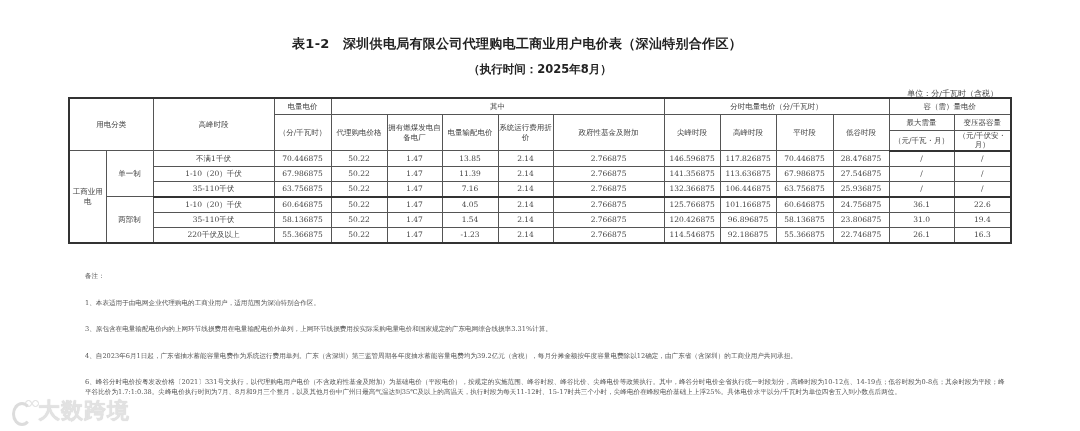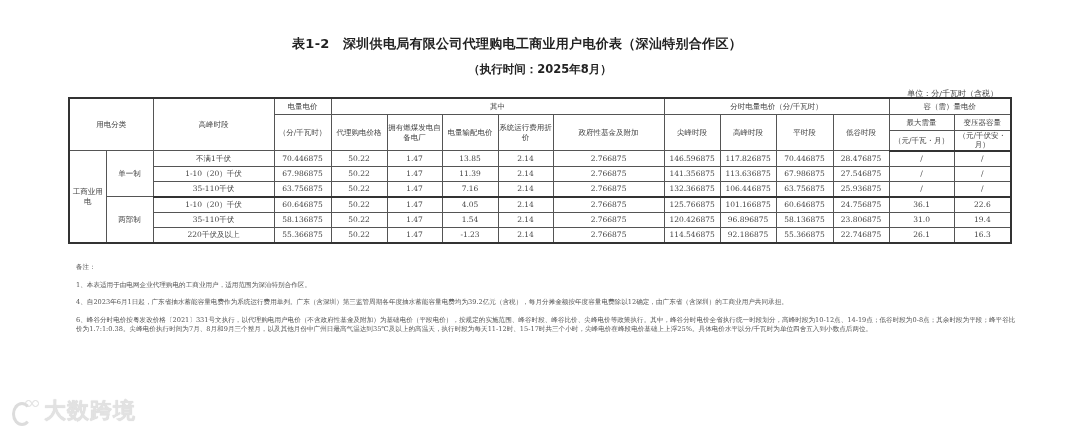--- a/index.html
+++ b/index.html
@@ -37,28 +37,28 @@
   table.price { border: 2px solid #333; }
   table.price tr.hdr1 td { height: 15px; }
   table.price tr.hdr2 td { height: 15px; }
   table.price tr.hdr3 td { height: 15px; }
   table.price tr.row td { height: 14px; }
   table.price tr.group-end td { border-bottom: 2px solid #333; }
   .notes {
     position: absolute; left: 68px; top: 255px; width: 960px;
     font-size: 6.6px; line-height: 9.6px; color: #555;
   }
-  .notes p { margin: 8px; }
+  .notes p { margin: 17px; }
   .watermark {
     position: absolute; left: 12px; top: 396px;
     font-family: "DejaVu Sans", "Liberation Sans", sans-serif;
     font-size: 22px; font-weight: bold; color: #e2e2e2;
     letter-spacing: 1px;
     text-shadow: 0 0 1px #cfcfcf;
-    display: flex; align-items: center; gap: 6px;
+    display: flex; align-items: center; 
   }
   .wm-logo {
     width: 26px; height: 22px; position: relative; display: inline-block;
   }
   .wm-logo .c1 {
     position: absolute; left: 0; top: 2px; width: 14px; height: 18px;
     border: 3px solid #dcdcdc; border-right-color: transparent; border-radius: 50%;
   }
   .wm-logo .c2, .wm-logo .c3 {
     position: absolute; top: 0; width: 5px; height: 5px;
@@ -214,20 +214,21 @@
     <td>22.746875</td>
     <td>26.1</td>
     <td>16.3</td>
   </tr>
 </tbody>
   </table>
 
 <div class="notes">
   <p>备注：</p>
   <p>1、本表适用于由电网企业代理购电的工商业用户，适用范围为深汕特别合作区。</p>
+  <p>3、原包含在电量输配电价内的上网环节线损费用在电量输配电价外单列，上网环节线损费用按实际采购电量电价和国家规定的广东电网综合线损率3.31%计算。</p>
   <p>4、自2023年6月1日起，广东省抽水蓄能容量电费作为系统运行费用单列。广东（含深圳）第三监管周期各年度抽水蓄能容量电费均为39.2亿元（含税），每月分摊金额按年度容量电费除以12确定，由广东省（含深圳）的工商业用户共同承担。</p>
   <p>6、峰谷分时电价按粤发改价格〔2021〕331号文执行，以代理购电用户电价（不含政府性基金及附加）为基础电价（平段电价），按规定的实施范围、峰谷时段、峰谷比价、尖峰电价等政策执行。其中，峰谷分时电价全省执行统一时段划分，高峰时段为10-12点、14-19点；低谷时段为0-8点；其余时段为平段；峰平谷比价为1.7:1:0.38。尖峰电价执行时间为7月、8月和9月三个整月，以及其他月份中广州日最高气温达到35℃及以上的高温天，执行时段为每天11-12时、15-17时共三个小时，尖峰电价在峰段电价基础上上浮25%。具体电价水平以分/千瓦时为单位四舍五入到小数点后两位。</p>
 </div>
 
 <div class="watermark">
   <span class="wm-logo">
     <span class="c1"></span>
       <span class="c2"></span>
       <span class="c3"></span>
   </span>

